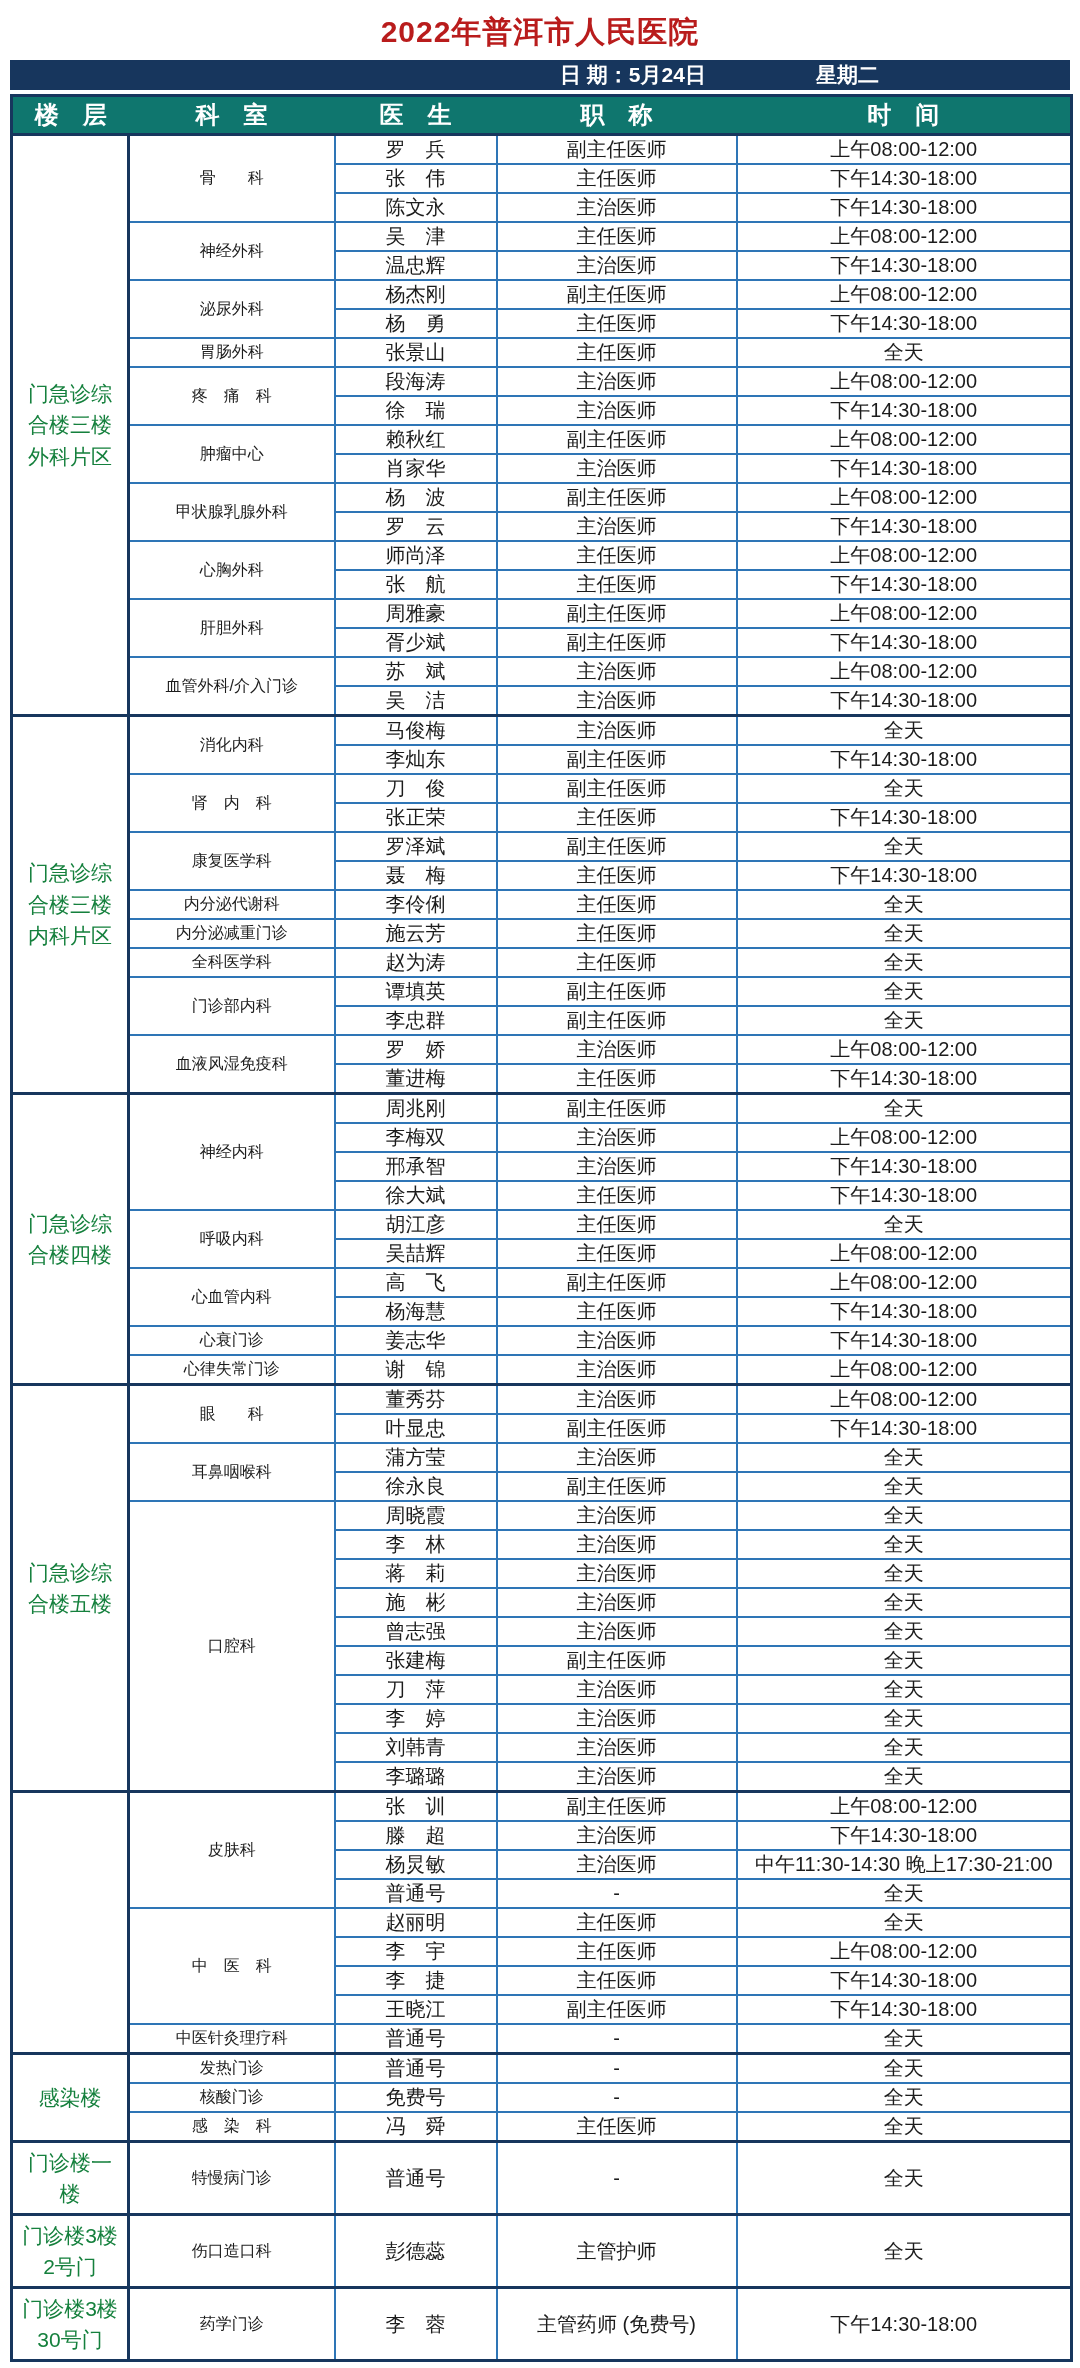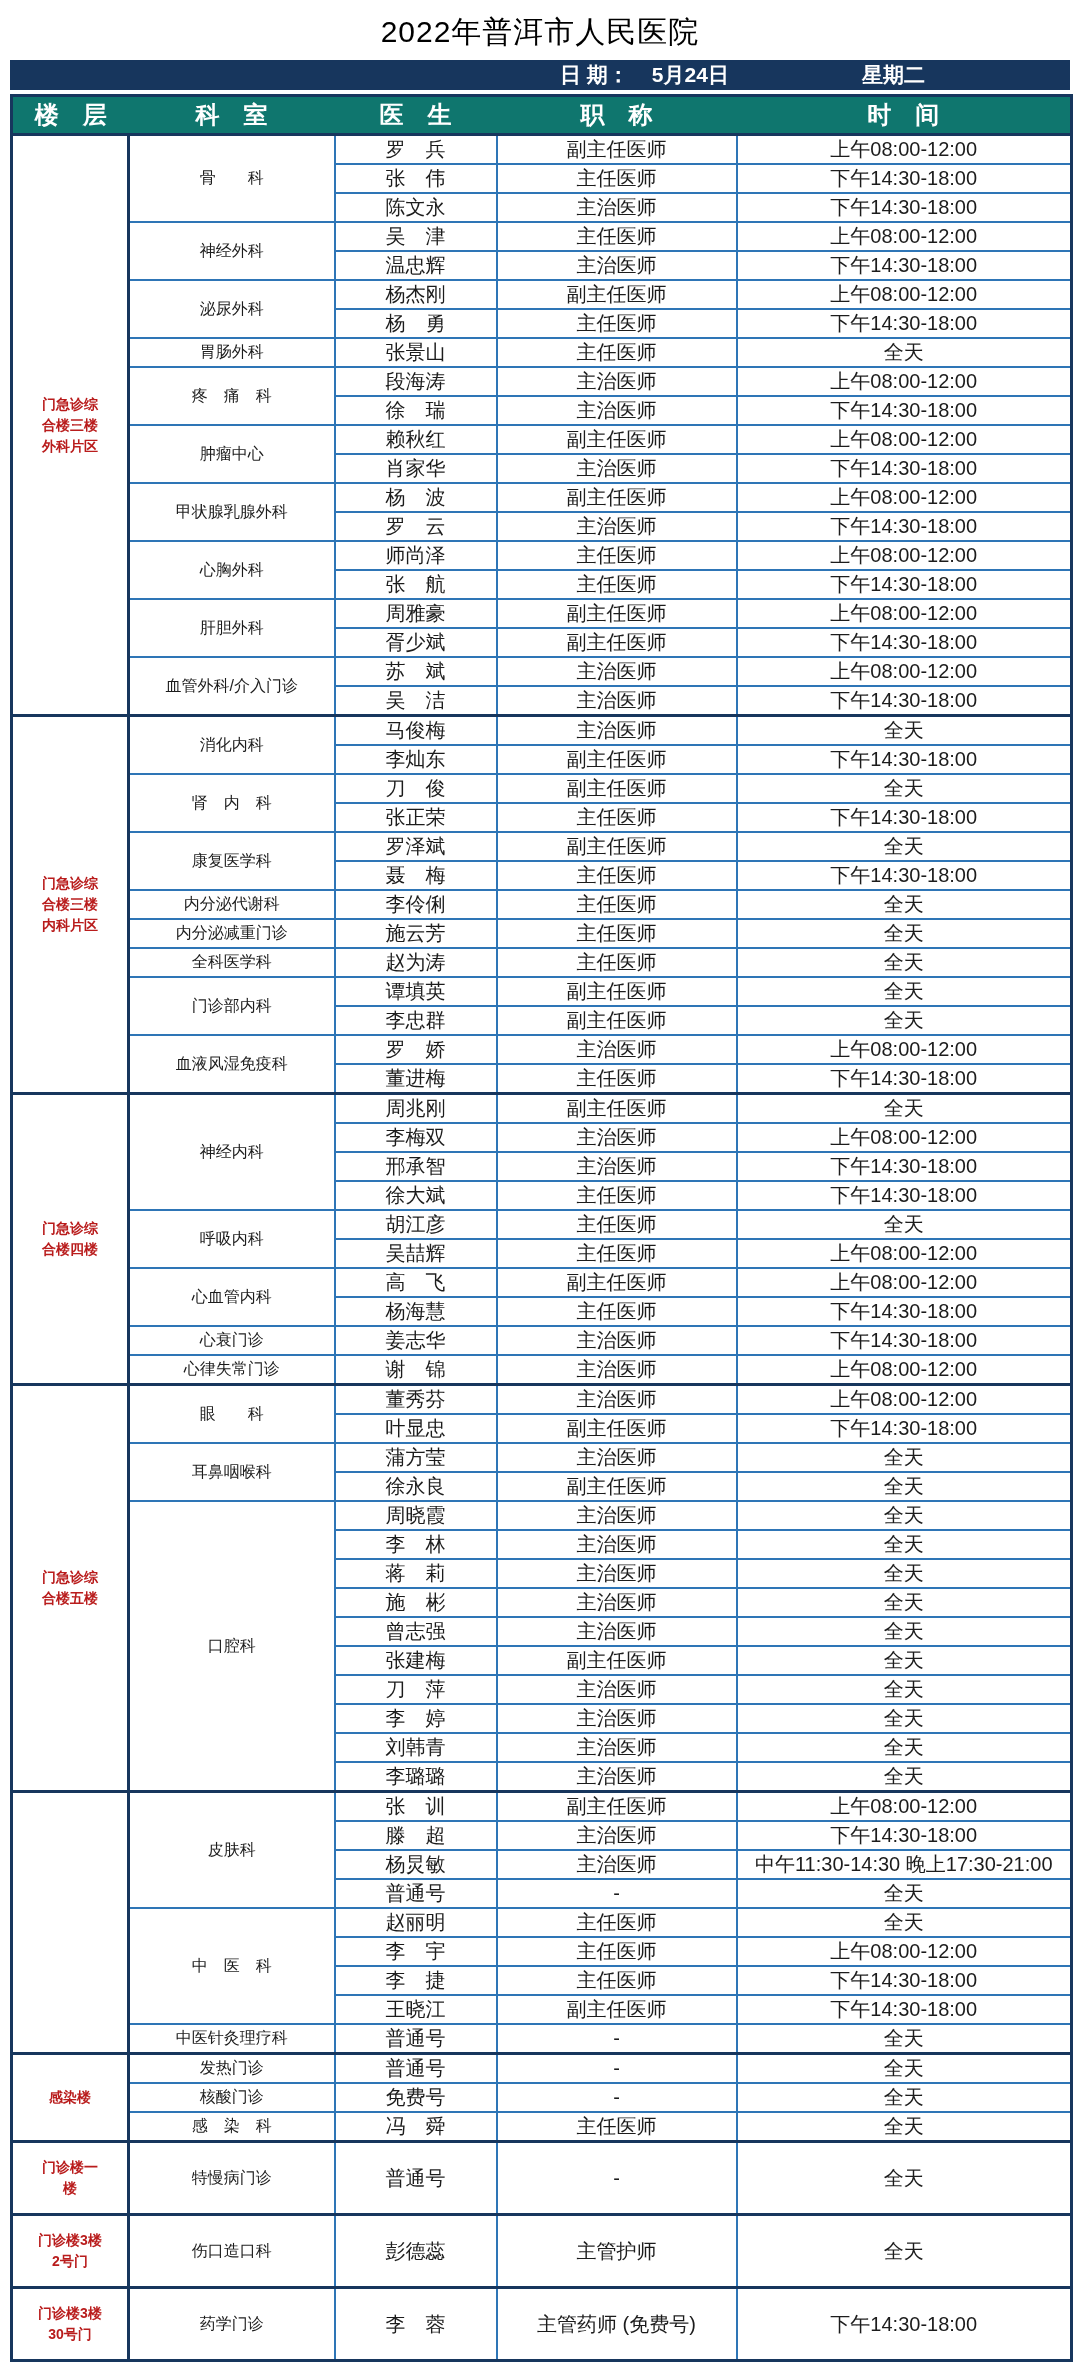--- a/index.html
+++ b/index.html
@@ -7,31 +7,30 @@
     width:1080px;height:2368px;
     font-family:"Liberation Sans","DejaVu Sans",sans-serif;
     color:#1c1c1c;
     -webkit-font-smoothing:antialiased;
   }
   .page{width:1060px;margin:0 auto;padding-top:8px;}
 
   
   .title-block{text-align:center;padding:4px 0 8px 0;}
   .title-line{
-    font-size:30px;font-weight:normal;color:#000000;
+    font-size:30px;font-weight:bold;color:#b91c1c;
     line-height:40px;letter-spacing:1px;
   }
 
   
   .date-bar{
     background:#17365d;color:#ffffff;height:30px;
     display:flex;align-items:center;
     font-size:21px;font-weight:bold;
     margin-bottom:4px;
-    gap:23px;
   }
   .date-label{margin-left:550px;white-space:pre;}
   .date-value{}
   .date-weekday{margin-left:110px;}
 
   
   table.sched{
     width:1060px;border-collapse:collapse;table-layout:fixed;
     border:3px solid #17365d;
   }
@@ -47,21 +46,21 @@
     border:none;
   }
   tbody td{
     border:2px solid #2e75b6;
     text-align:center;vertical-align:middle;
     font-size:20px;height:26px;padding:0 2px;
     background:#ffffff;
   }
   tbody tr.sec-start td{border-top:3px solid #17365d;}
   tbody td.floor{
-    color:#b91c1c;font-weight:bold;font-size:14px;
+    color:#15803d;font-weight:normal;font-size:21px;
     white-space:pre-line;line-height:1.5;
     border-right:3px solid #17365d;border-left:3px solid #17365d;
   }
   tbody td.dept{font-size:16px;white-space:pre-line;line-height:1.4;}
   tbody tr.tall td{height:70px;}
 </style>
 </head>
 <body>
 
 <div class="page">

